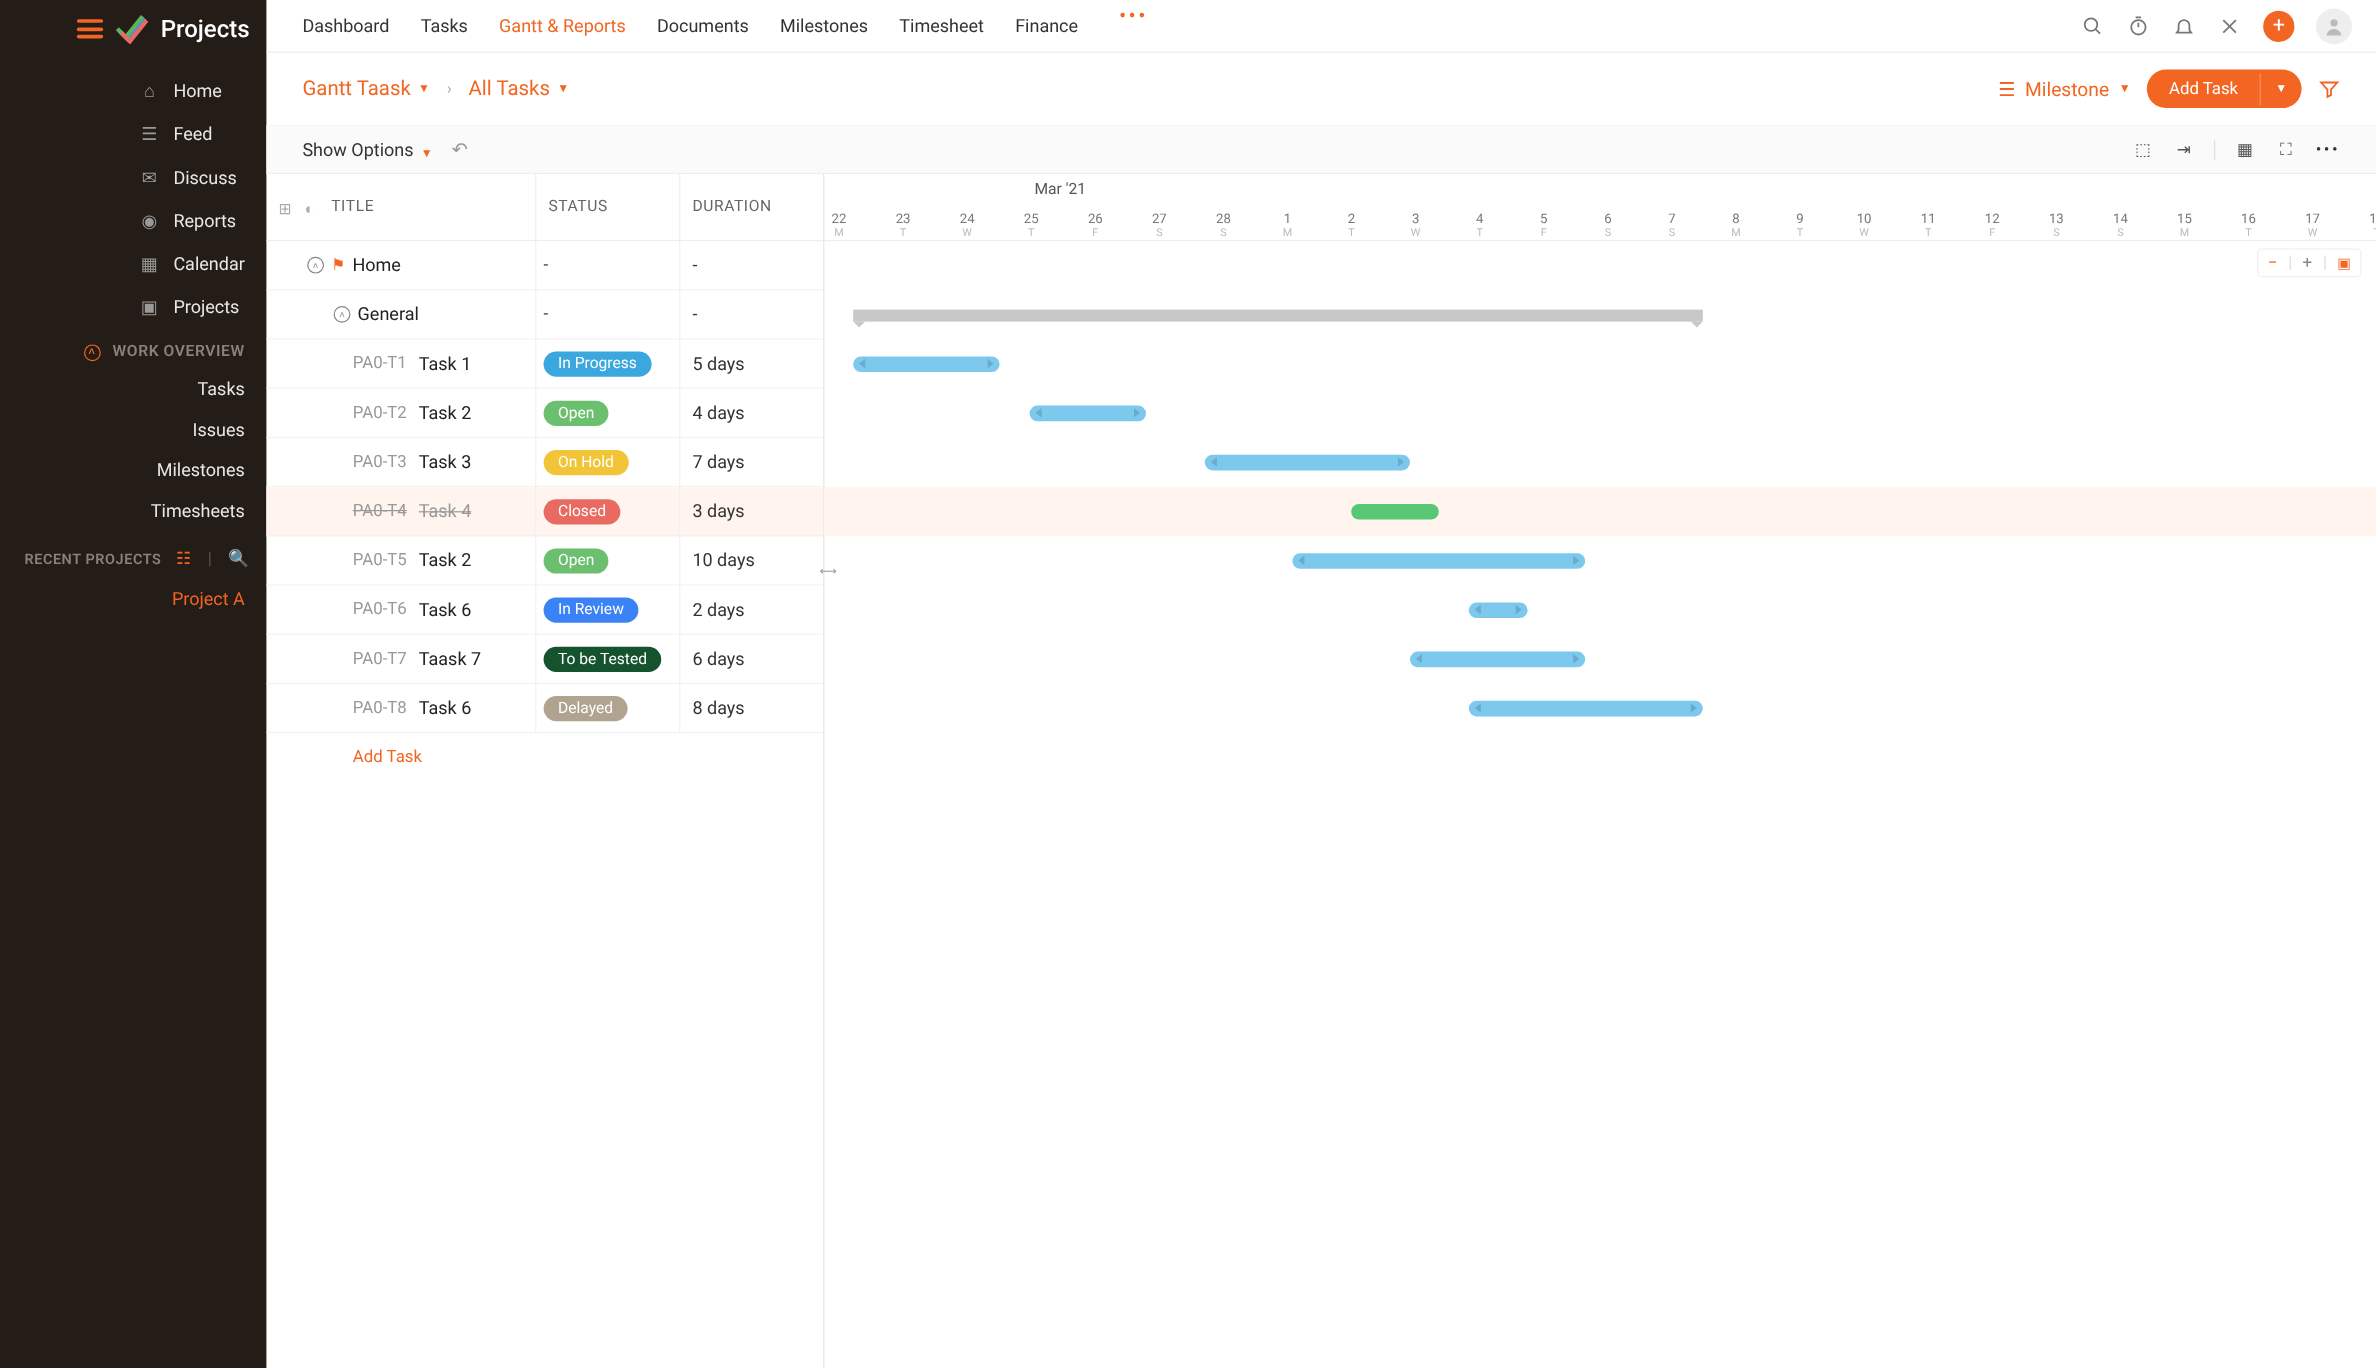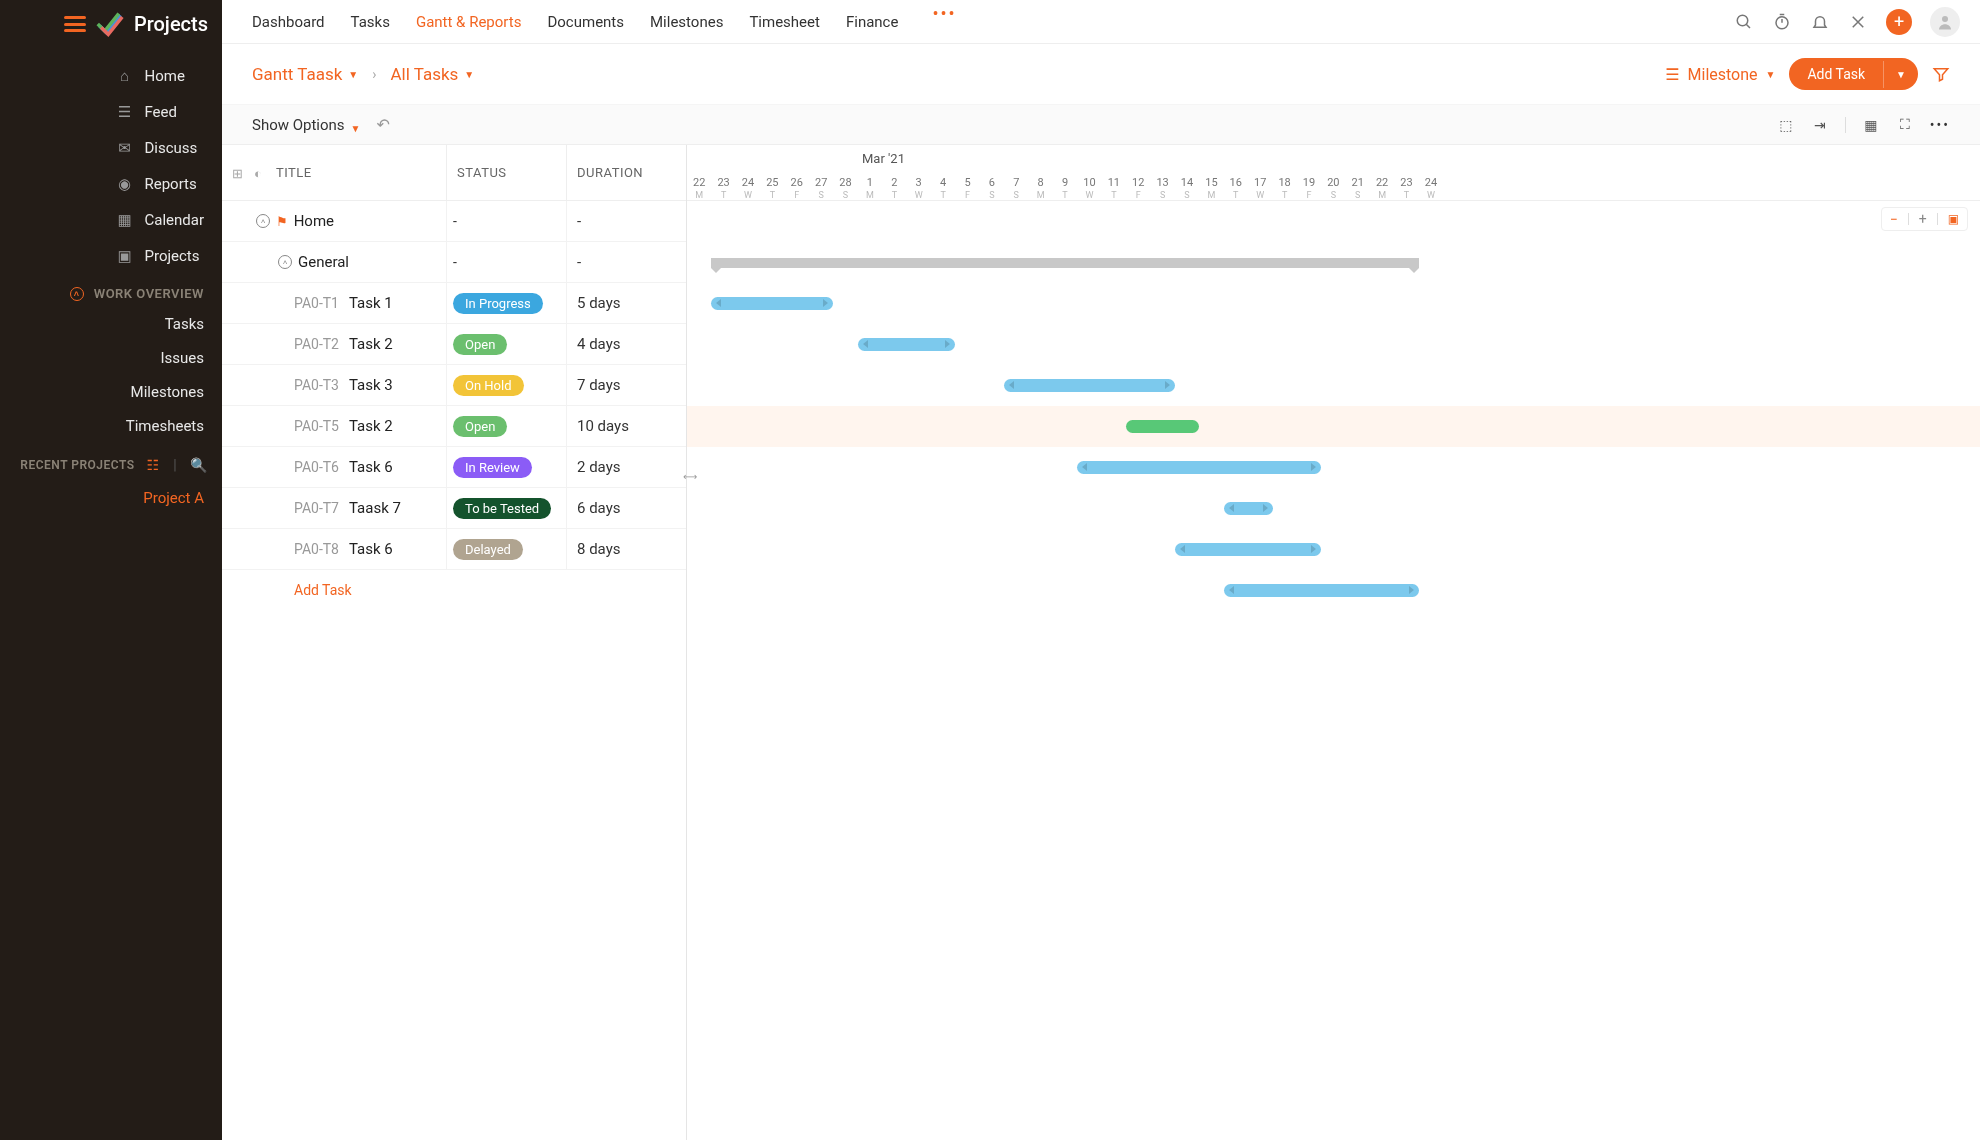--- a/index.html
+++ b/index.html
@@ -84,21 +84,21 @@
 .indent-1 { padding-left: 34px !important; }
 .indent-2 { padding-left: 56px !important; }
 .indent-3 { padding-left: 72px !important; }
 .status-pill { padding: 3px 12px; border-radius: 14px; font-size: 13px; color: #fff; white-space: nowrap; }
 .add-task-row { padding: 12px 10px 12px 72px; color: #f26522; font-size: 14px; cursor: pointer; }
 
 
 .timeline { flex: 1; position: relative; overflow: hidden; }
 .tl-header { height: 56px; border-bottom: 1px solid #eee; position: relative; }
 .tl-month { position: absolute; top: 6px; font-size: 13px; color: #555; }
-.tl-days { position: absolute; bottom: 0; left: 0; right: 0; display: flex; }
+.tl-days { position: absolute; bottom: 0; left: 0; right: 0; display: flex; gap: 29px; }
 .tl-day { width: 24.4px; flex-shrink: 0; text-align: center; font-size: 11px; color: #777; }
 .tl-day .dow { font-size: 9px; color: #bbb; display: block; margin-top: 1px; }
 .tl-body { position: relative; }
 .tl-row { height: 41px; position: relative; border-bottom: 1px solid transparent; }
 .tl-row.highlighted { background: #fff5ee; }
 .bar { position: absolute; height: 13px; top: 14px; border-radius: 7px; background: #7cc9ed; }
 .bar::before, .bar::after { content: ""; position: absolute; top: 2px; width: 0; height: 0; border-top: 4px solid transparent; border-bottom: 4px solid transparent; }
 .bar::before { left: 5px; border-right: 5px solid rgba(0,0,0,0.15); }
 .bar::after { right: 5px; border-left: 5px solid rgba(0,0,0,0.15); }
 .bar.green { background: #58c877; }
@@ -328,37 +328,47 @@
               <div class="grow">
                 <div class="gc-title indent-3">
                   <span class="task-id">PA0-T3</span>
                   <span class="task-name">Task 3</span>
                 </div>
                 <div class="gc-status">
                   <span class="status-pill" style="background:#f2c438">On Hold</span>
                 </div>
                 <div class="gc-dur">7 days</div>
               </div>
+              <div class="grow strike highlighted">
+                <div class="gc-title indent-3">
+                  <span class="task-id">PA0-T4</span>
+                  <span class="task-name">Task 4</span>
+                </div>
+                <div class="gc-status">
+                  <span class="status-pill" style="background:#e86a61">Closed</span>
+                </div>
+                <div class="gc-dur">3 days</div>
+              </div>
               <div class="grow">
                 <div class="gc-title indent-3">
                   <span class="task-id">PA0-T5</span>
                   <span class="task-name">Task 2</span>
                 </div>
                 <div class="gc-status">
                   <span class="status-pill" style="background:#6bbf6e">Open</span>
                 </div>
                 <div class="gc-dur">10 days</div>
               </div>
               <div class="grow">
                 <div class="gc-title indent-3">
                   <span class="task-id">PA0-T6</span>
                   <span class="task-name">Task 6</span>
                 </div>
                 <div class="gc-status">
-                  <span class="status-pill" style="background:#8b5cf6">In Review</span>
+                  <span class="status-pill" style="background:#3b82f6">In Review</span>
                 </div>
                 <div class="gc-dur">2 days</div>
               </div>
               <div class="grow">
                 <div class="gc-title indent-3">
                   <span class="task-id">PA0-T7</span>
                   <span class="task-name">Taask 7</span>
                 </div>
                 <div class="gc-status">
                   <span class="status-pill" style="background:#14532d">To be Tested</span>

